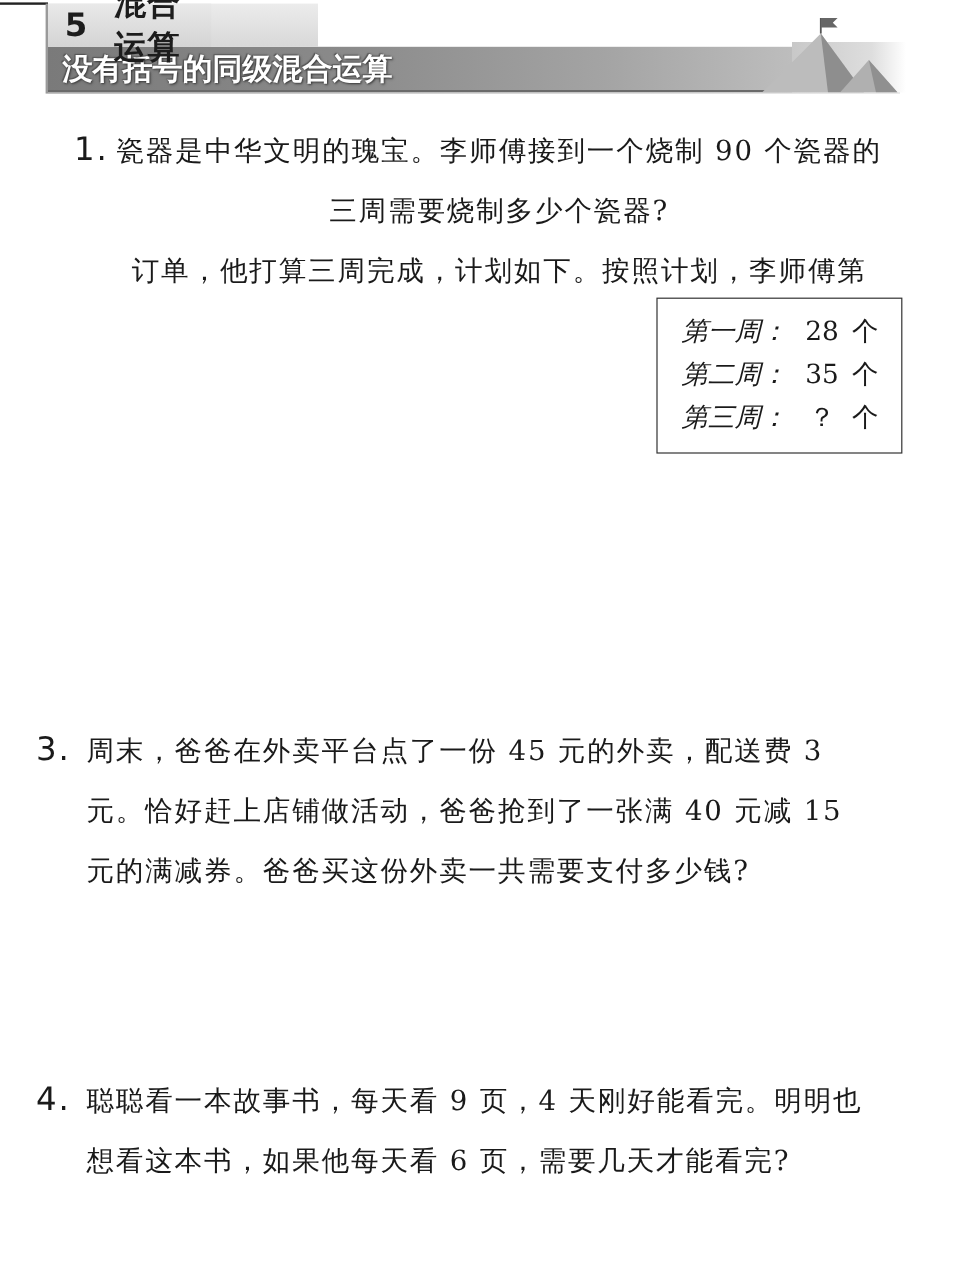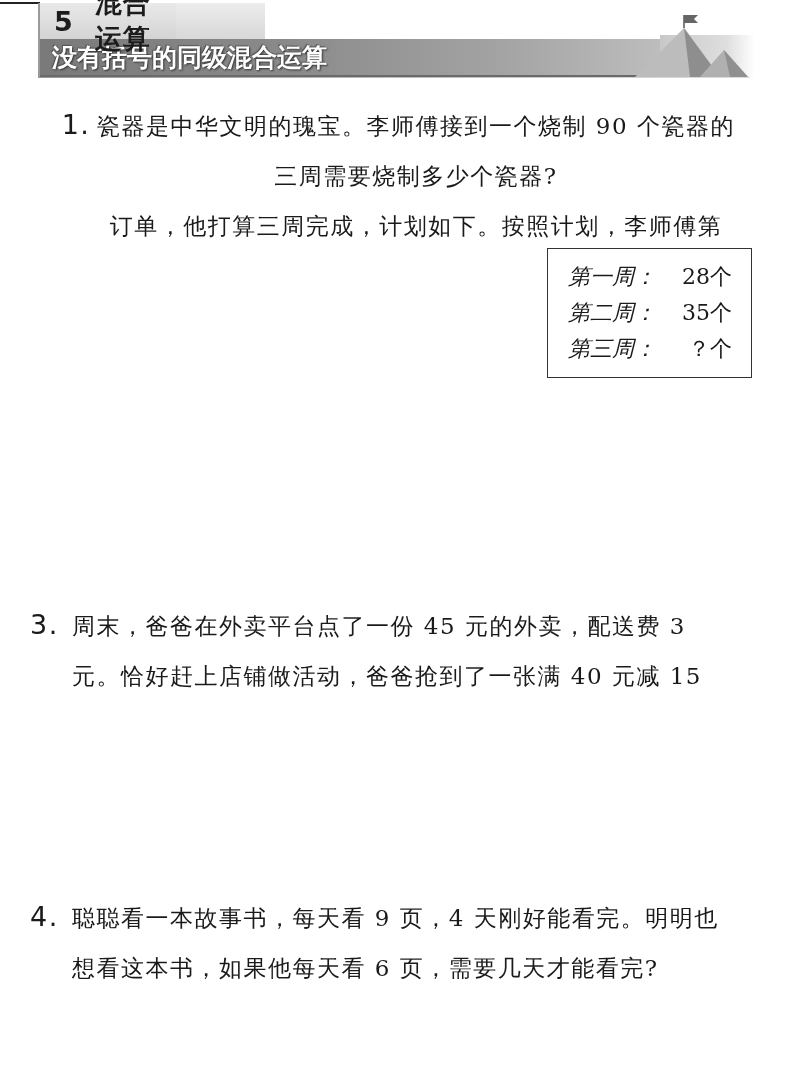--- a/index.html
+++ b/index.html
@@ -128,21 +128,21 @@
     border: 1.5px solid #333;
     box-sizing: border-box;
     padding: 10px 0 0 20px;
   }
   .plan-row {
     font-size: 22px;
     line-height: 36px;
     white-space: nowrap;
   }
   .plan-row .lbl { display: inline-block; width: 92px; font-style: italic; }
-  .plan-row .val { display: inline-block; width: 50px; text-align: right; }
+  .plan-row .val { display: inline-block; width: 50px; text-align: center; }
 </style>
 </head>
 <body>
 
 <div class="header">
   <div class="header-topline"></div>
   <div class="header-leftbar"></div>
   <div class="chapter-tab-ext"></div>
   <div class="chapter-tab">
     <span class="chapter-num">5</span>
@@ -187,18 +187,19 @@
     <span class="lbl">第三周：</span><span class="val">？</span><span>个</span>
   </div>
 </div>
 
 <div class="problem" style="top:400px;">
 </div>
 
 <div class="problem" style="top:600px;">
   <div class="problem-line"><span class="problem-num">3.</span><span>周末，爸爸在外卖平台点了一份 45 元的外卖，配送费 3</span></div>
   <div class="problem-line"><span class="indent"></span><span>元。恰好赶上店铺做活动，爸爸抢到了一张满 40 元减 15</span></div>
+  <div class="problem-line"><span class="indent"></span><span>元的满减券。爸爸买这份外卖一共需要支付多少钱?</span></div>
 </div>
 
 <div class="problem" style="top:892px;">
   <div class="problem-line"><span class="problem-num">4.</span><span>聪聪看一本故事书，每天看 9 页，4 天刚好能看完。明明也</span></div>
   <div class="problem-line"><span class="indent"></span><span>想看这本书，如果他每天看 6 页，需要几天才能看完?</span></div>
 </div>
 
 </body></html>

